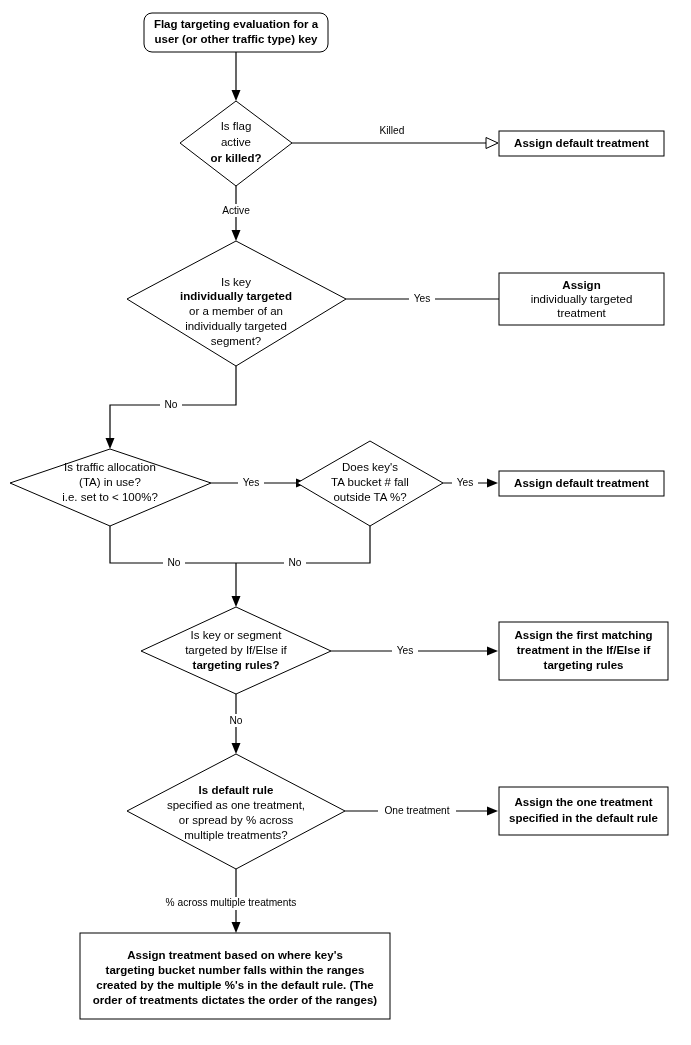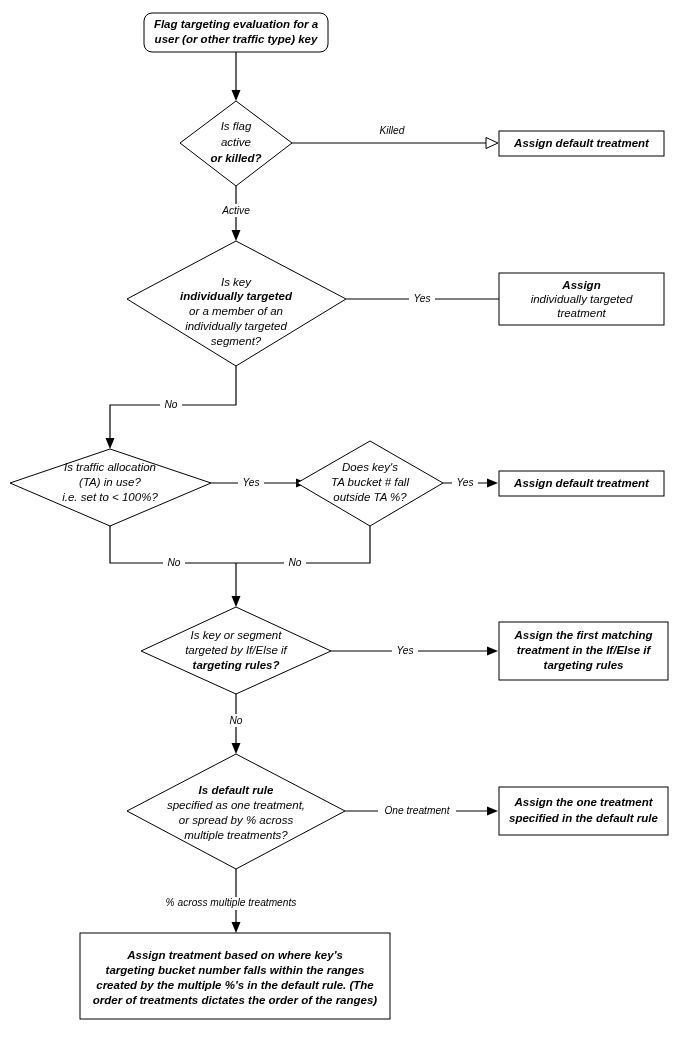--- a/index.html
+++ b/index.html
@@ -10,21 +10,20 @@
   body {
     width: 691px;
     height: 1045px;
     font-family: "Liberation Sans", sans-serif;
     overflow: hidden;
   }
   #flow-root {
     position: relative;
     width: 691px;
     height: 908px;
-    font-style: italic;
   }
   svg.flow {
     display: block;
     width: 691px;
     height: 1045px;
   }
   .shape-stroke {
     fill: #ffffff;
     stroke: #000000;
     stroke-width: 1;

